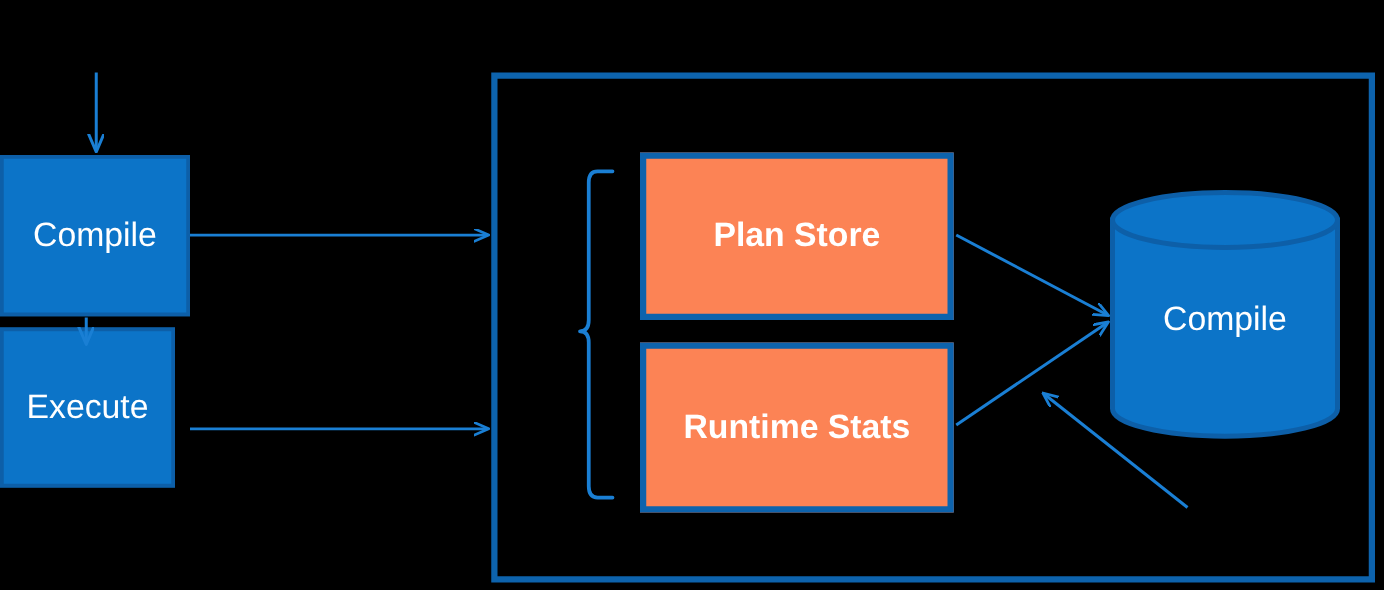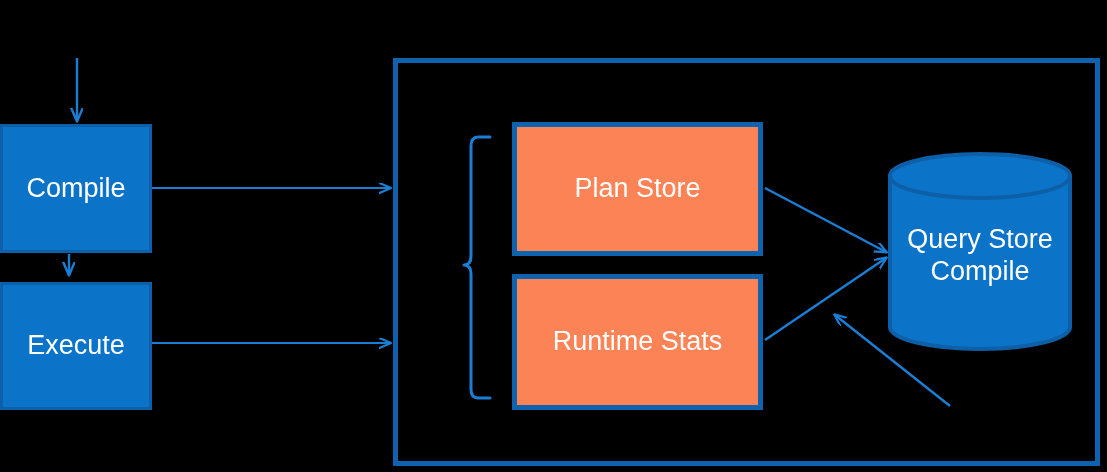--- a/index.html
+++ b/index.html
@@ -27,20 +27,21 @@
   }
   .box-blue {
     background: #0c74c8;
     border: 3px solid #0d5fa8;
     font-size: 27px;
   }
   .box-orange {
     background: #fc8355;
     border: 5px solid #0d63ad;
     font-size: 27px;
+    font-weight: bold;
   }
   #container-frame {
     position: absolute;
     box-sizing: border-box;
     border: 5px solid #0d63ad;
     background: transparent;
   }
   .cyl-label {
     position: absolute;
     display: flex;
@@ -65,21 +66,21 @@
 <body>
 
 <div id="canvas">
 
   <div id="container-frame" style="left:393px; top:58px; width:707px; height:408px;"></div>
 
   <div class="box box-blue" style="left:0px; top:124px; width:152px; height:129px;">
     <span>Compile</span>
   </div>
 
-  <div class="box box-blue" style="left:0px; top:282px; width:152px; height:128px;">
+  <div class="box box-blue" style="left:0px; top:262px; width:140px; height:128px;">
     <span>Execute</span>
   </div>
 
   <div class="box box-orange" style="left:512px; top:122px; width:251px; height:134px;">
     <span>Plan Store</span>
   </div>
 
   <div class="box box-orange" style="left:512px; top:274px; width:251px; height:136px;">
     <span>Runtime Stats</span>
   </div>
@@ -110,17 +111,16 @@
     </g>
 
     <line x1="765" y1="188" x2="886" y2="252" stroke="#1a7fd4" stroke-width="2.4" marker-end="url(#ah)"></line>
 
     <line x1="765" y1="340" x2="886" y2="258" stroke="#1a7fd4" stroke-width="2.4" marker-end="url(#ah)"></line>
 
     <line x1="950" y1="406" x2="835" y2="315" stroke="#1a7fd4" stroke-width="2.4" marker-end="url(#ah)"></line>
   </svg>
 
   <div class="cyl-label" style="left:890px; top:210px; width:180px; height:90px; flex-direction:column;">
-    <span>Query Store</span>
     <span>Compile</span>
   </div>
 
 </div>
 
 </body></html>

